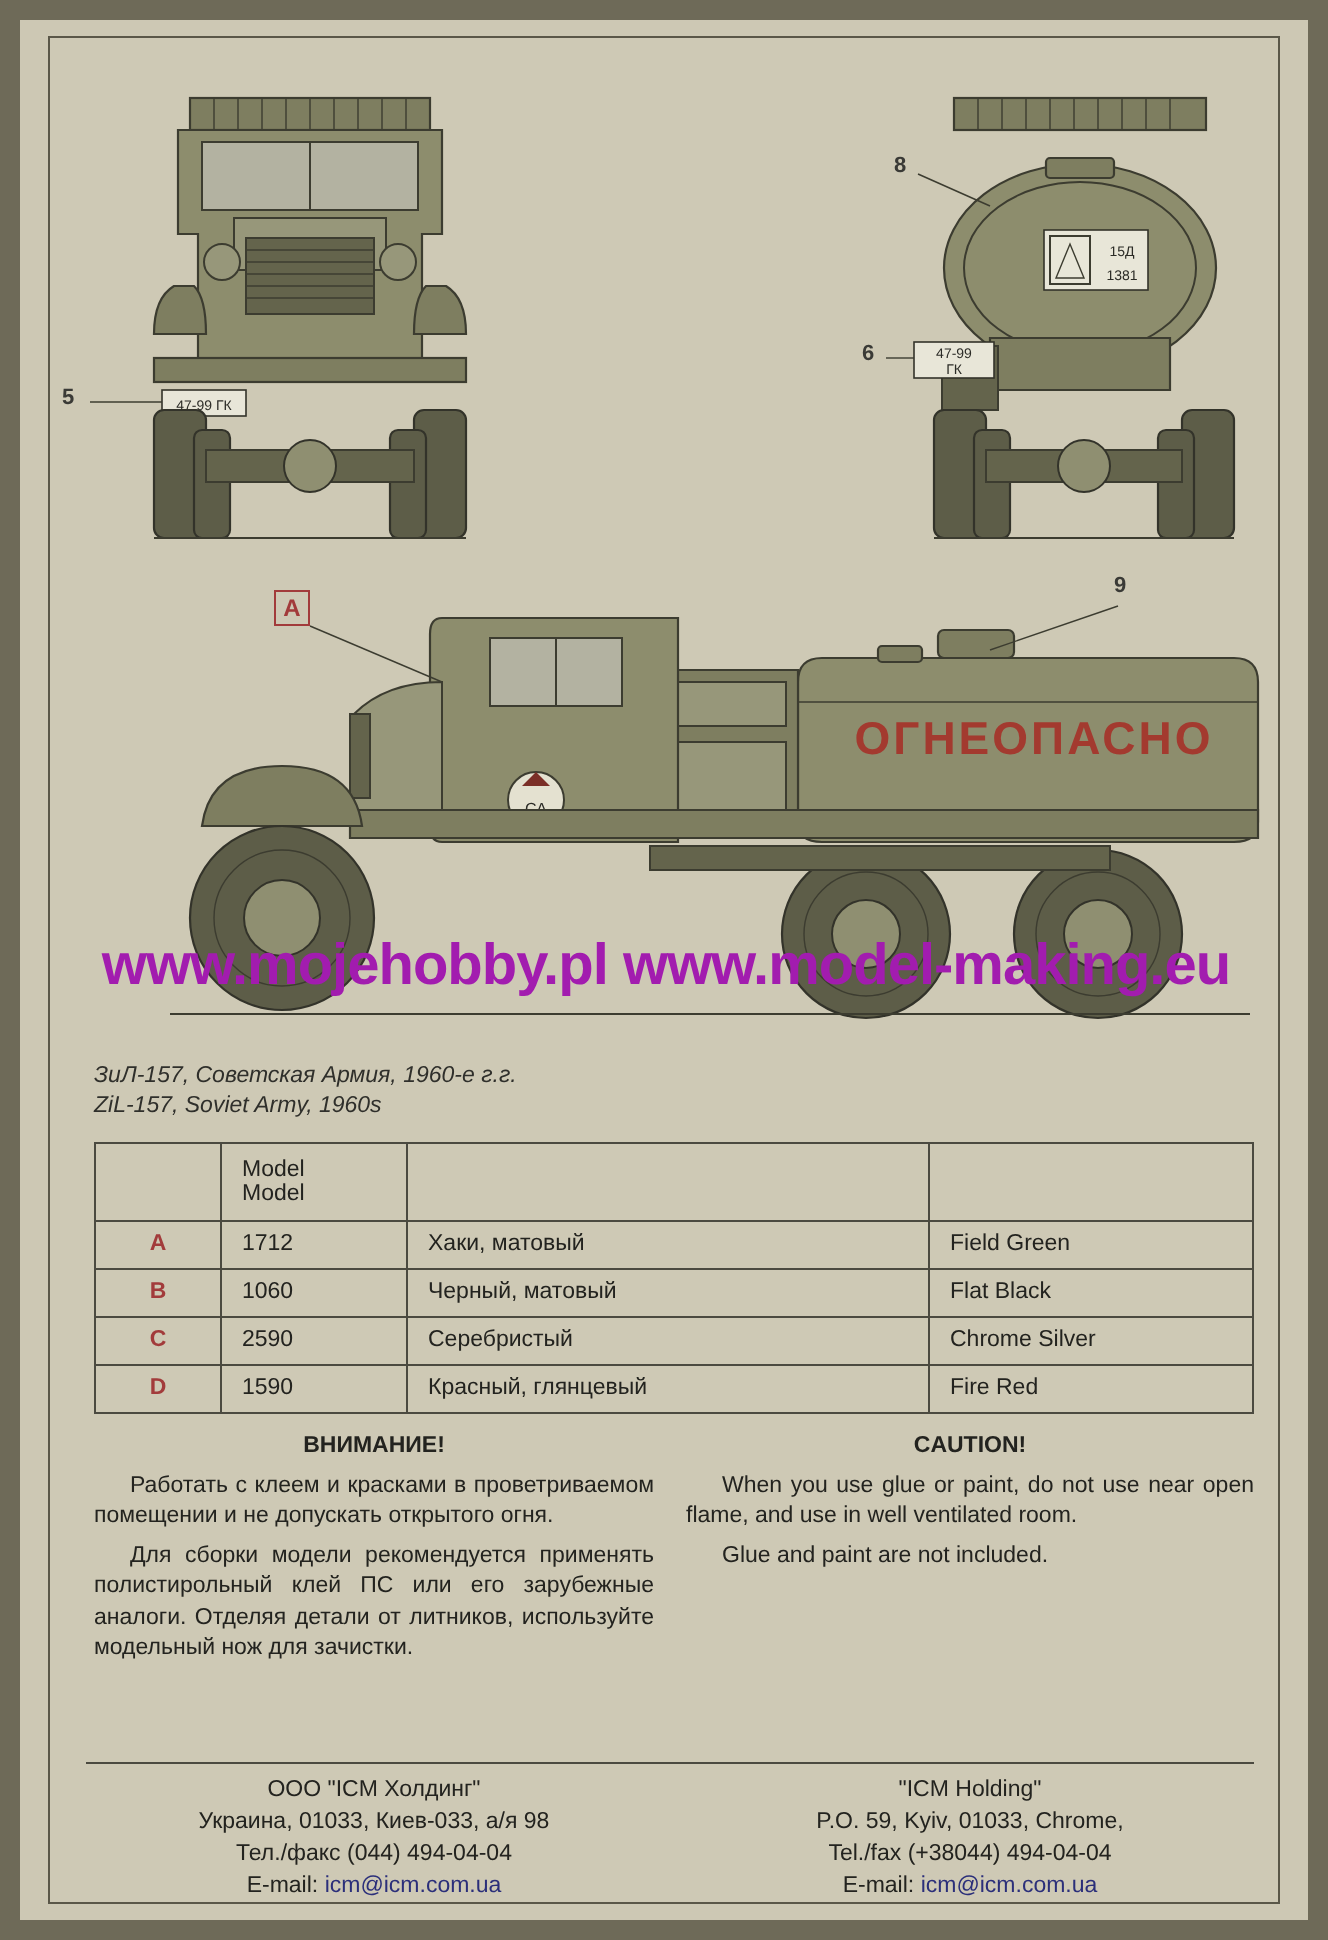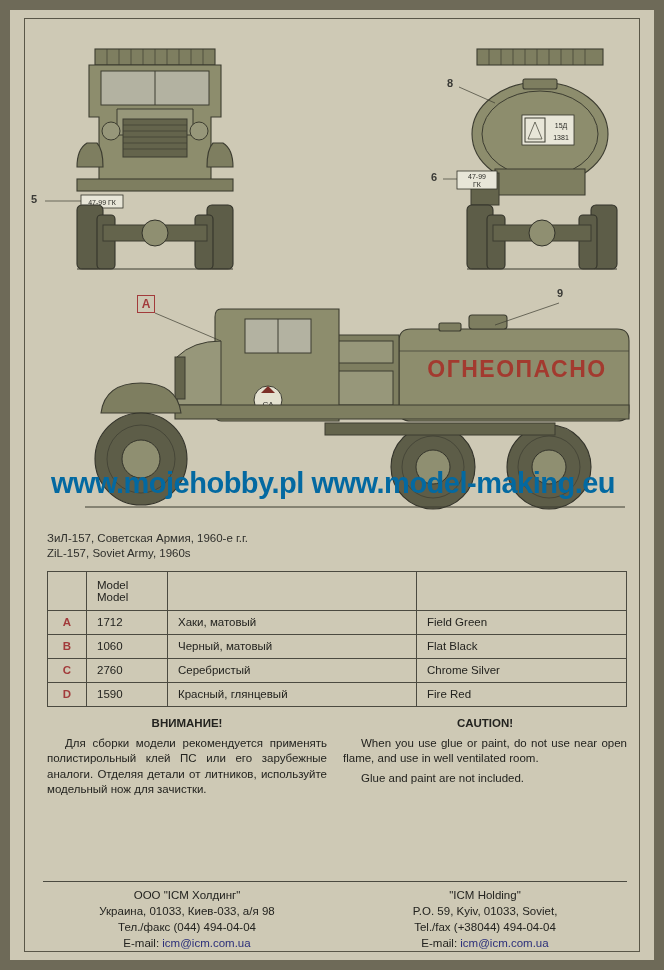--- a/index.html
+++ b/index.html
@@ -66,49 +66,50 @@
 
   
   .watermark {
     position: absolute;
     left: 0;
     top: 448px;
     width: 616px;
     text-align: center;
     font-size: 29px;
     font-weight: bold;
-    color: #0369a1;
+    color: #a21caf;
     letter-spacing: -0.5px;
     font-family: "Liberation Sans", sans-serif;
     white-space: nowrap;
   }
 
   
   .caption {
     position: absolute;
     left: 22px;
     top: 512px;
     font-size: 11.5px;
     color: #2f2f2b;
     line-height: 15px;
+    font-style: italic;
   }
 
   
   .ctable {
     position: absolute;
     left: 22px;
     top: 552px;
     width: 580px;
     border-collapse: collapse;
     font-size: 11.5px;
     color: #23231f;
   }
   .ctable td {
     border: 1px solid #4b4a40;
-    padding: 3px 8px;
+    padding: 3px 20px;
     height: 17px;
     line-height: 13px;
   }
   .ctable .c-letter {
     width: 22px;
     text-align: center;
     color: #a23b3b;
     font-weight: bold;
   }
   .ctable .c-code { width: 62px; padding-left: 10px; }
@@ -366,35 +367,36 @@
         <td class="c-en">Field Green</td>
       </tr>
       <tr>
         <td class="c-letter">B</td>
         <td class="c-code">1060</td>
         <td class="c-ru">Черный, матовый</td>
         <td class="c-en">Flat Black</td>
       </tr>
       <tr>
         <td class="c-letter">C</td>
-        <td class="c-code">2760</td>
+        <td class="c-code">2590</td>
         <td class="c-ru">Серебристый</td>
         <td class="c-en">Chrome Silver</td>
       </tr>
       <tr>
         <td class="c-letter">D</td>
         <td class="c-code">1590</td>
         <td class="c-ru">Красный, глянцевый</td>
         <td class="c-en">Fire Red</td>
       </tr>
     </tbody>
       </table>
 
     <div class="warn warn-left">
       <h4>ВНИМАНИЕ!</h4>
+      <p>Работать с клеем и красками в проветриваемом помещении и не допускать открытого огня.</p>
       <p>Для сборки модели рекомендуется применять полистирольный клей ПС или его зарубежные аналоги. Отделяя детали от литников, используйте модельный нож для зачистки.</p>
     </div>
 
     <div class="warn warn-right">
       <h4>CAUTION!</h4>
       <p>When you use glue or paint, do not use near open flame, and use in well ventilated room.</p>
       <p>Glue and paint are not included.</p>
     </div>
 
     <div class="footer-rule"></div>
@@ -403,21 +405,21 @@
       <div>ООО "ICM Холдинг"</div>
       <div>Украина, 01033, Киев-033, а/я 98</div>
       <div>Тел./факс (044) 494-04-04</div>
       <div>
         <span>E-mail: </span><span class="mail">icm@icm.com.ua</span>
       </div>
     </div>
 
     <div class="footer footer-right">
       <div>"ICM Holding"</div>
-      <div>P.O. 59, Kyiv, 01033, Soviet,</div>
+      <div>P.O. 59, Kyiv, 01033, Chrome,</div>
       <div>Tel./fax (+38044) 494-04-04</div>
       <div>
         <span>E-mail: </span><span class="mail">icm@icm.com.ua</span>
       </div>
     </div>
 
   </div>
 </div>
 
 </body></html>

